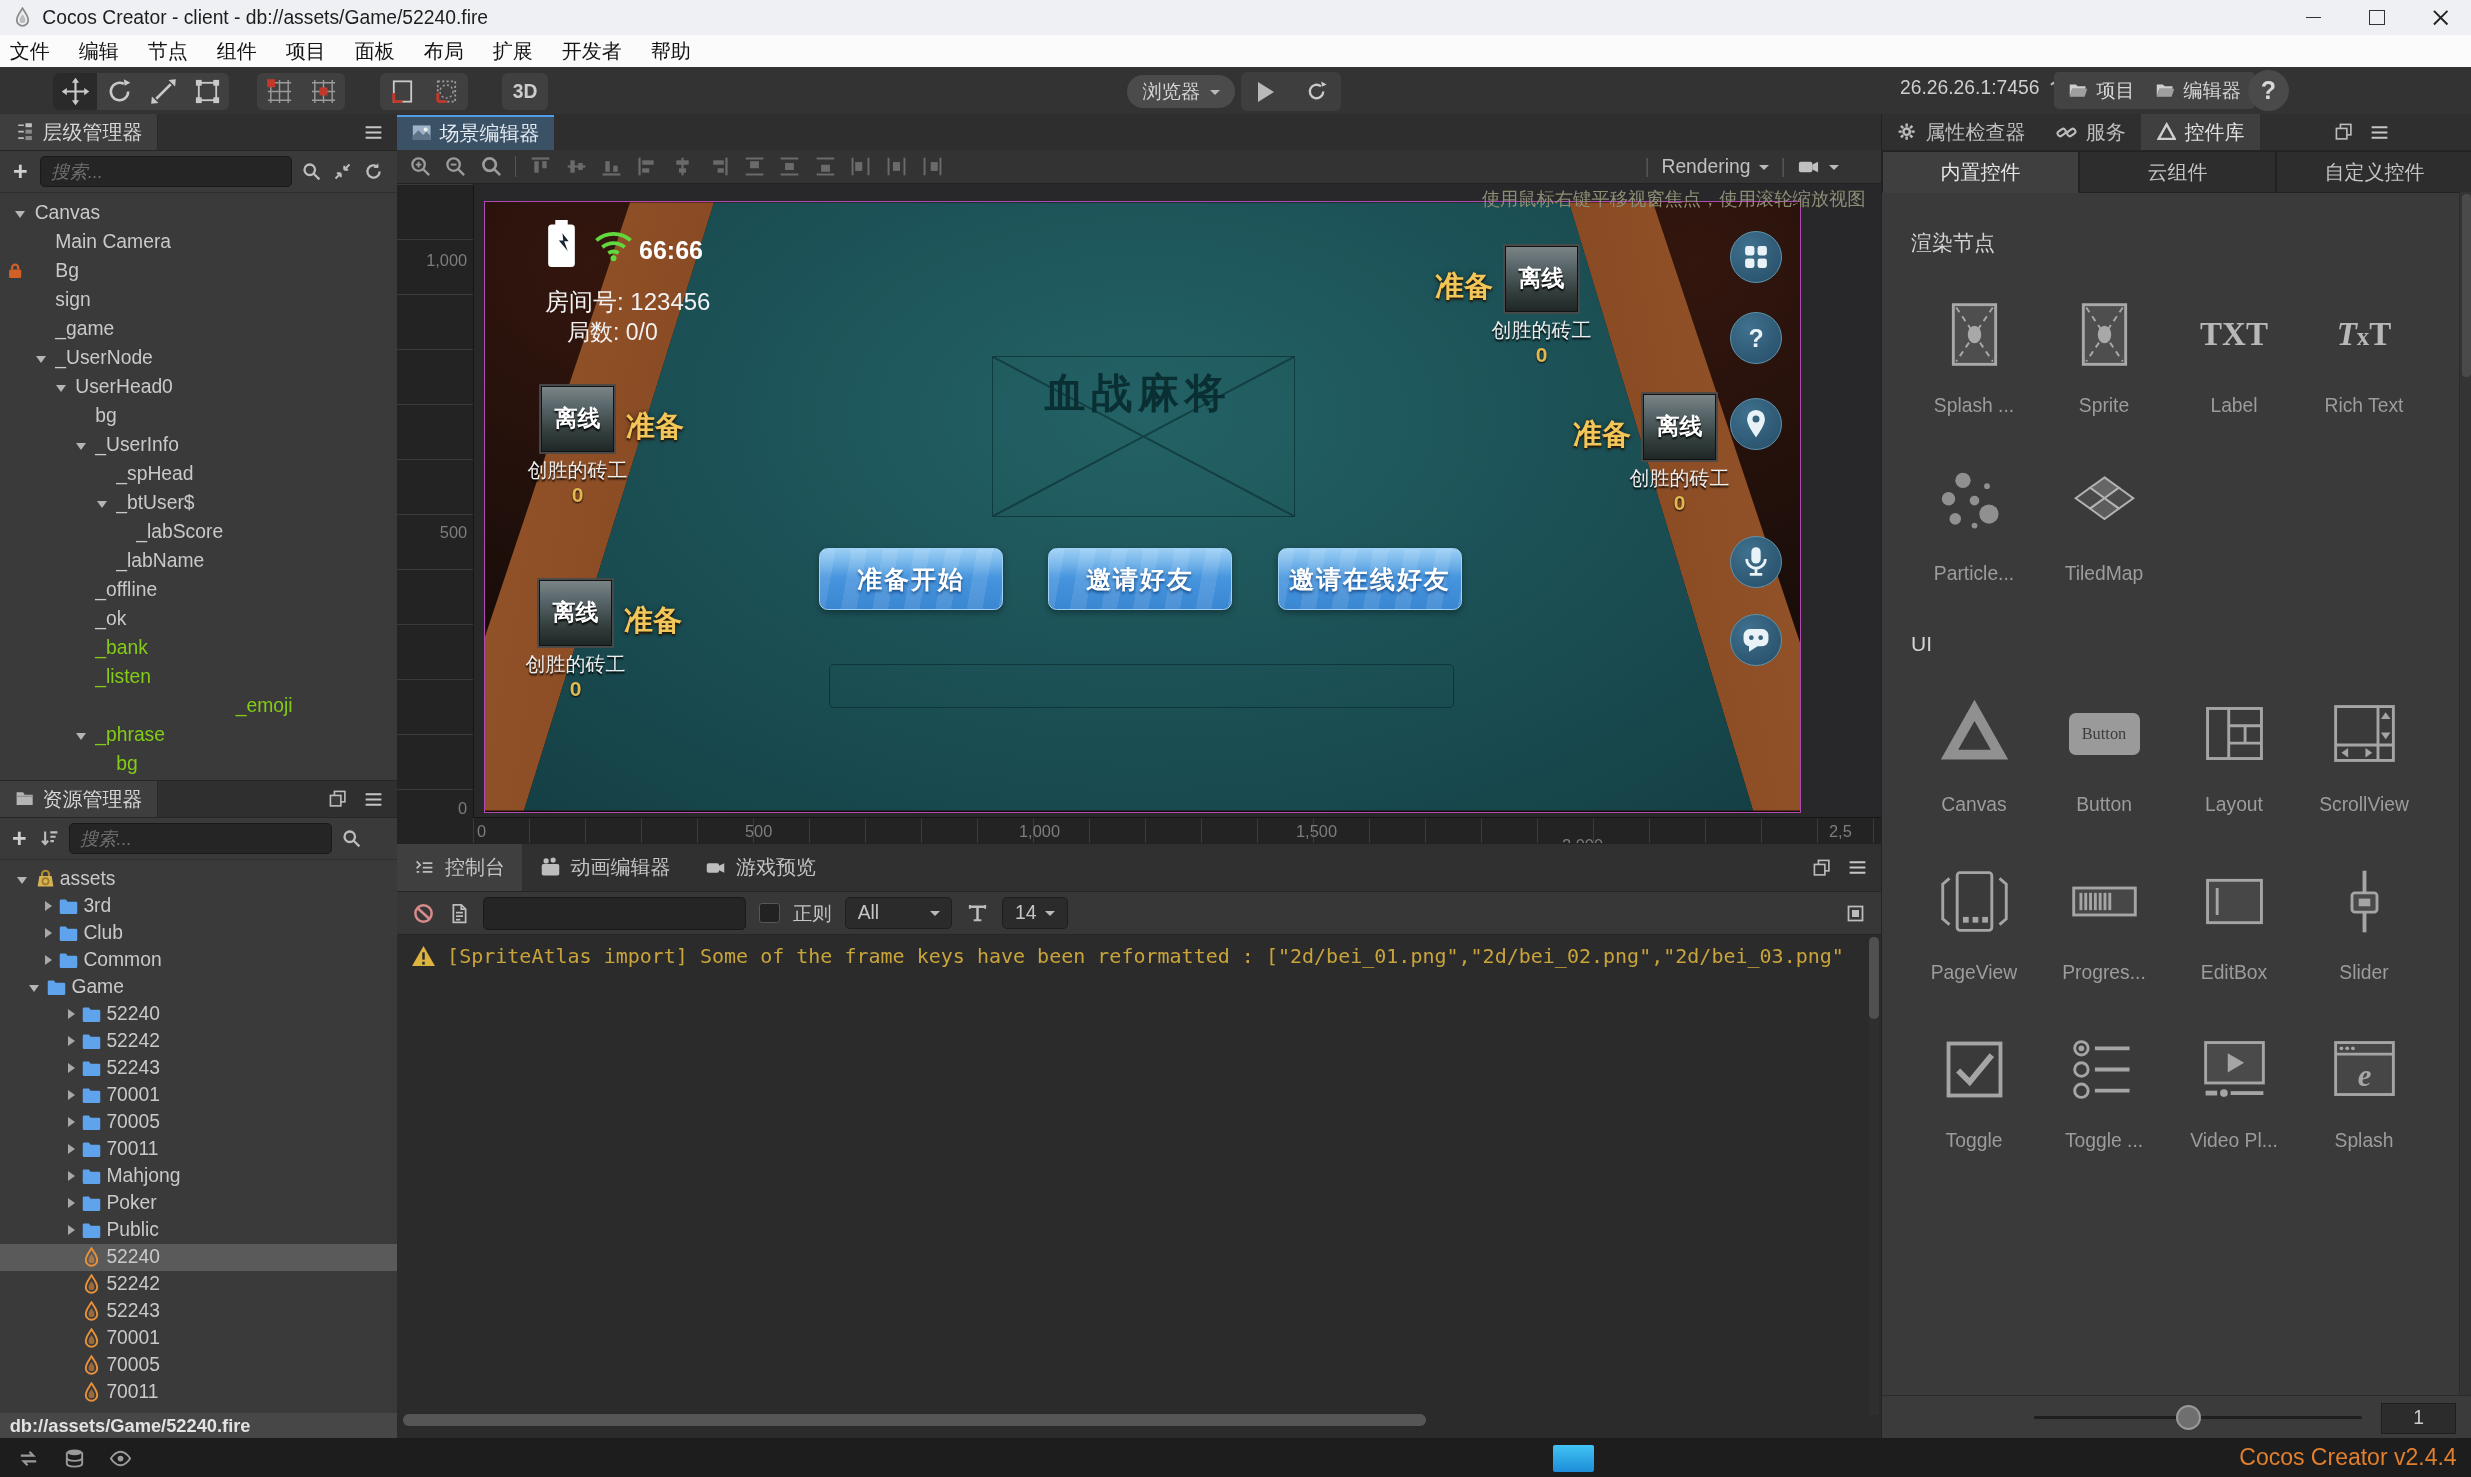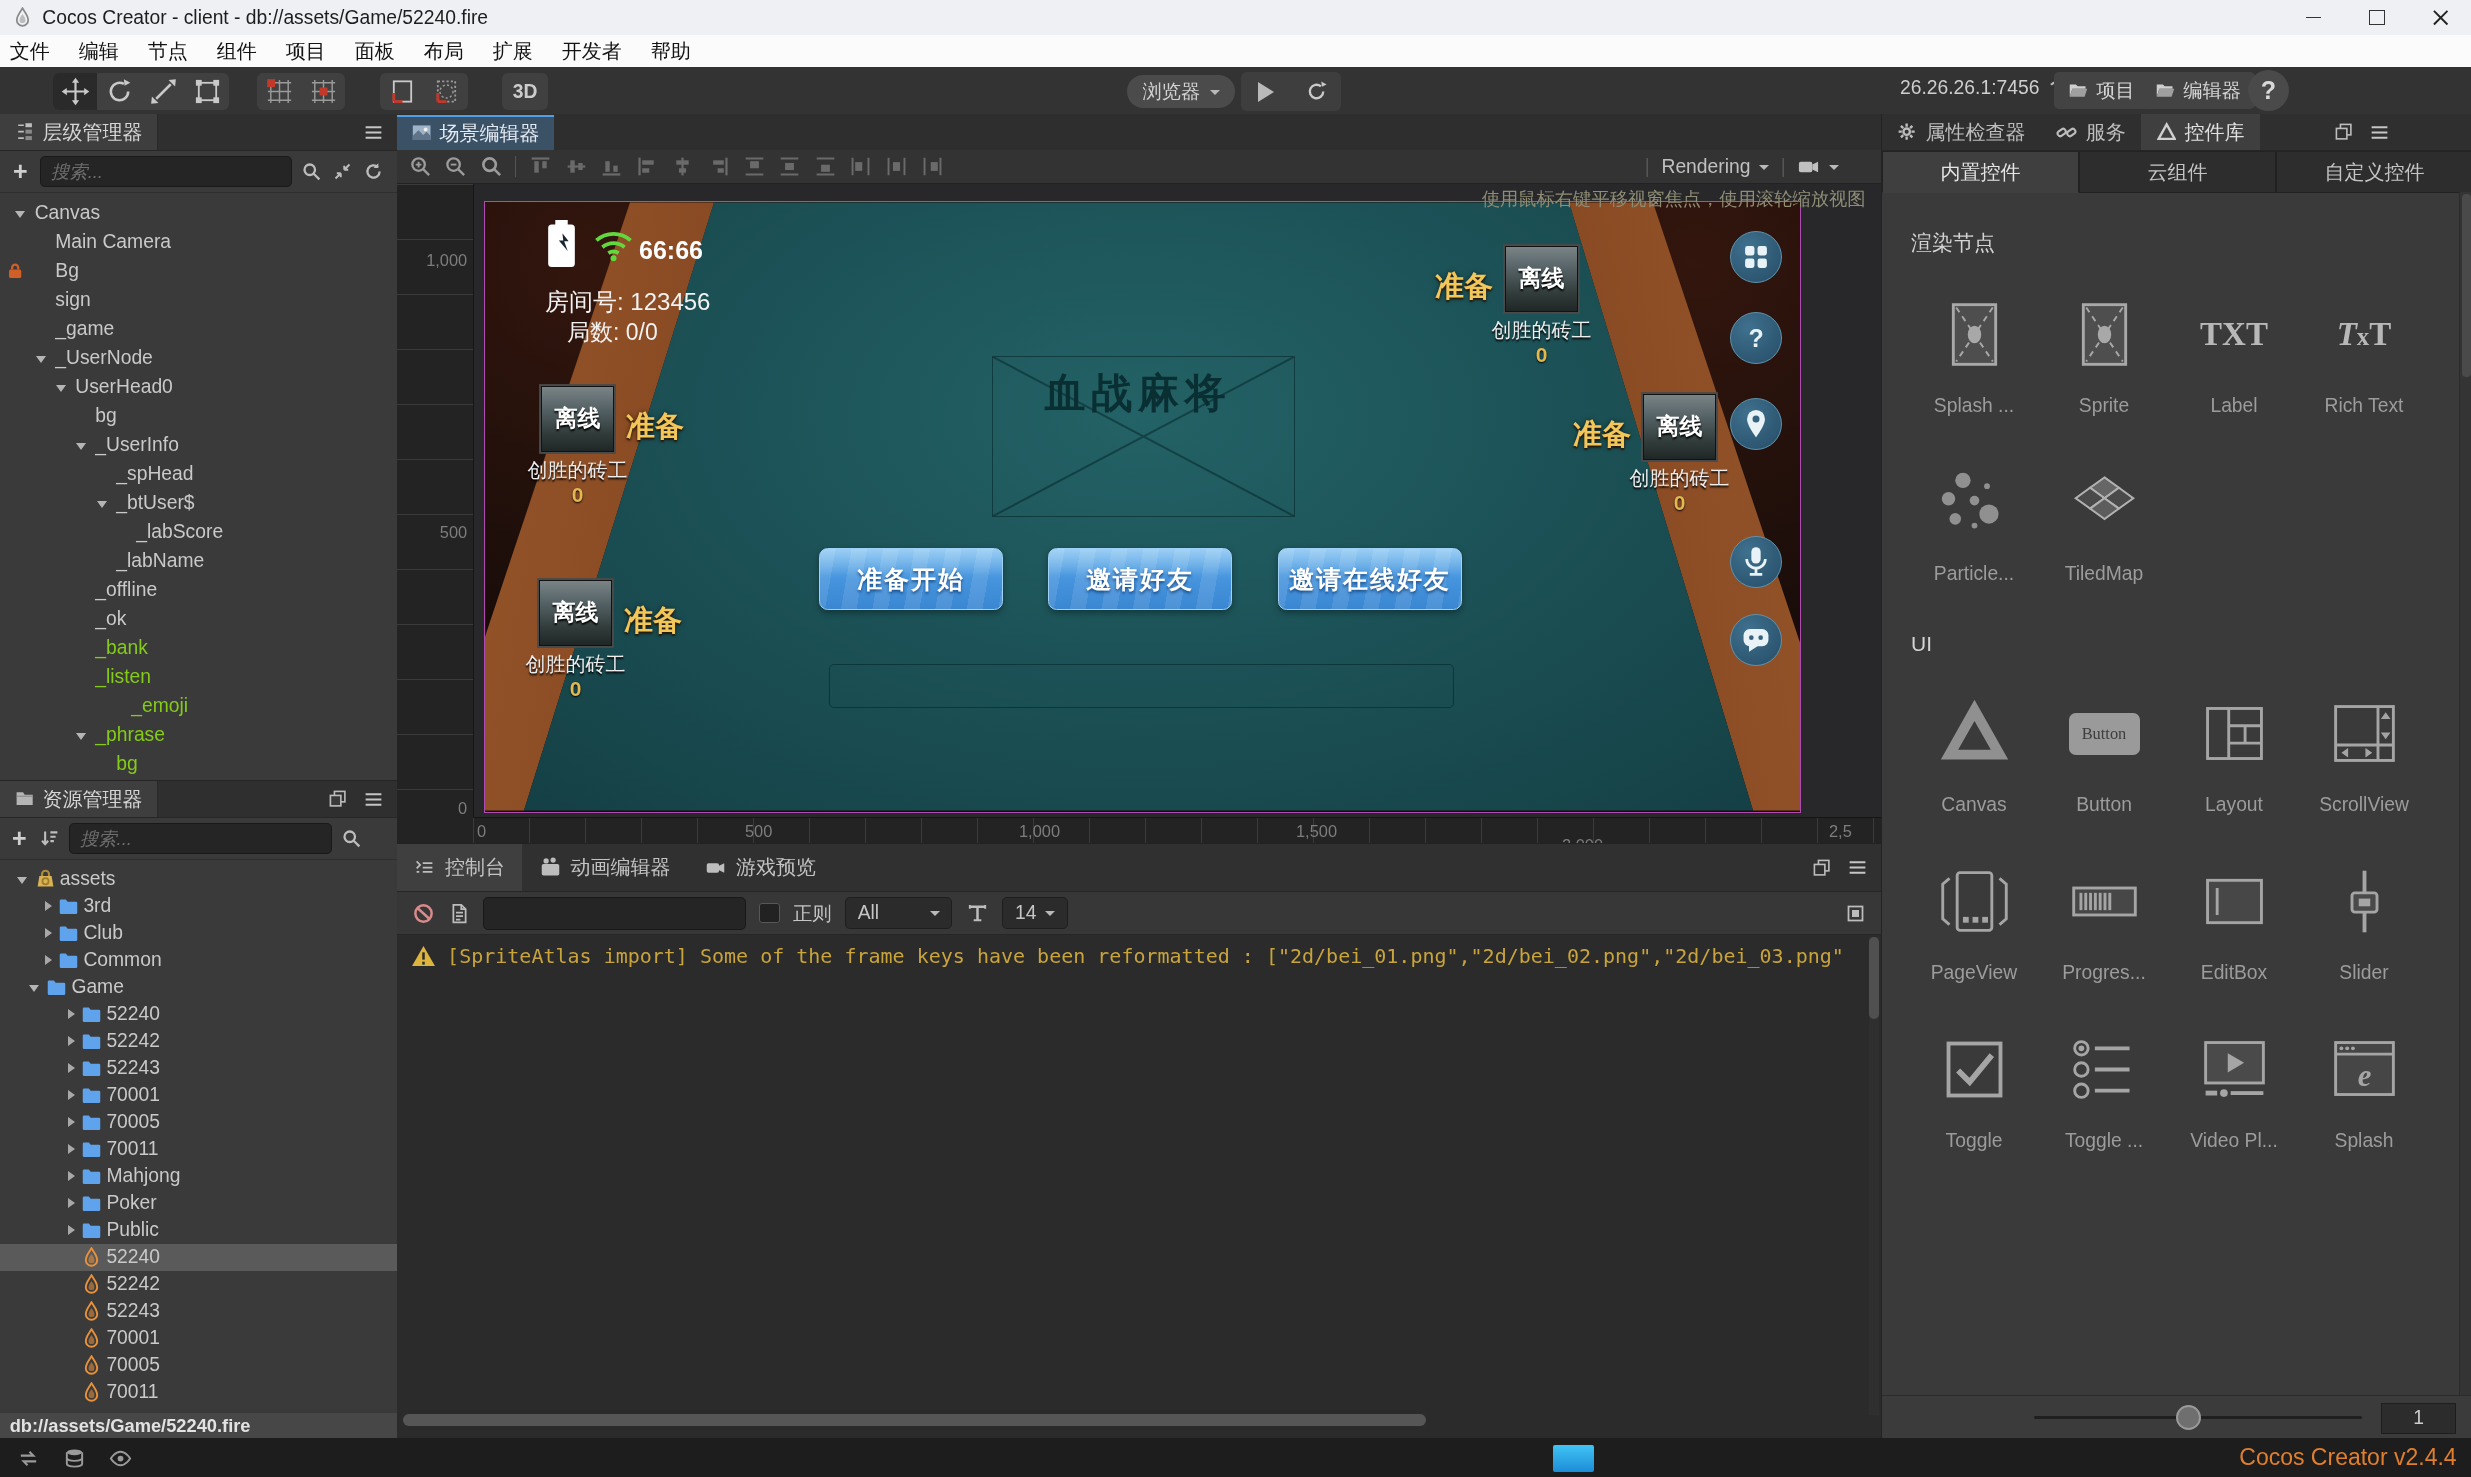--- a/index.html
+++ b/index.html
@@ -460,21 +460,21 @@
         <span>_ok</span>
       </div>
       <div class="trow dim" style="padding-left: 76px;">
         <span class="arr"></span>
         <span>_bank</span>
       </div>
       <div class="trow dim" style="padding-left: 76px;">
         <span class="arr"></span>
         <span>_listen</span>
       </div>
-      <div class="trow dim" style="padding-left: 112px;">
+      <div class="trow dim" style="padding-left: 112px; justify-content: center;">
         <span class="arr"></span>
         <span>_emoji</span>
       </div>
       <div class="trow dim" style="padding-left: 76px;">
         <span class="arr">
           <span class="arr-down"></span>
         </span>
         <span>_phrase</span>
       </div>
       <div class="trow dim" style="padding-left: 97px;">

